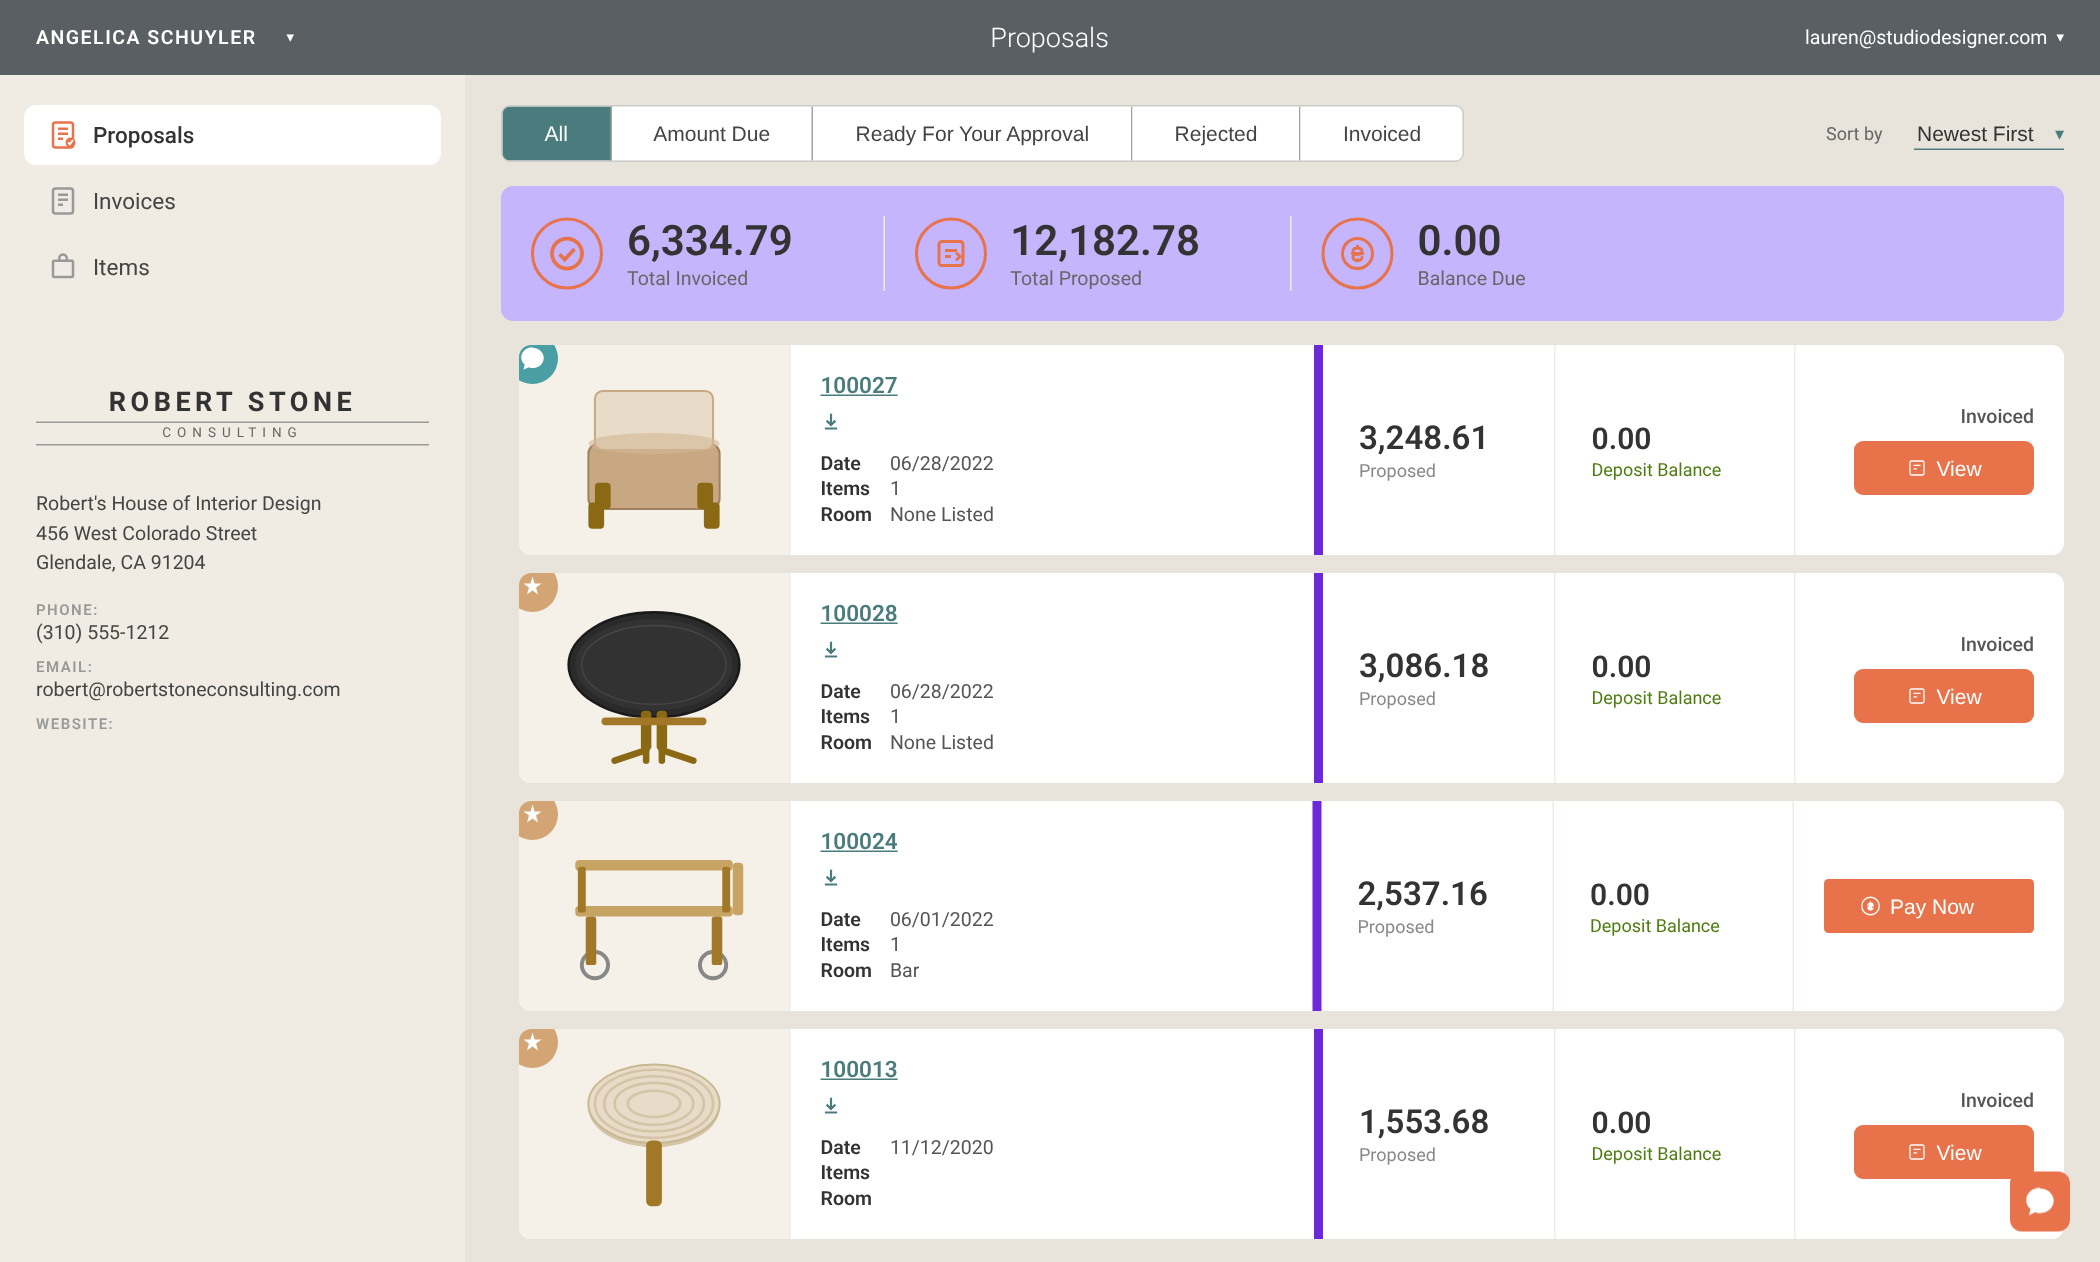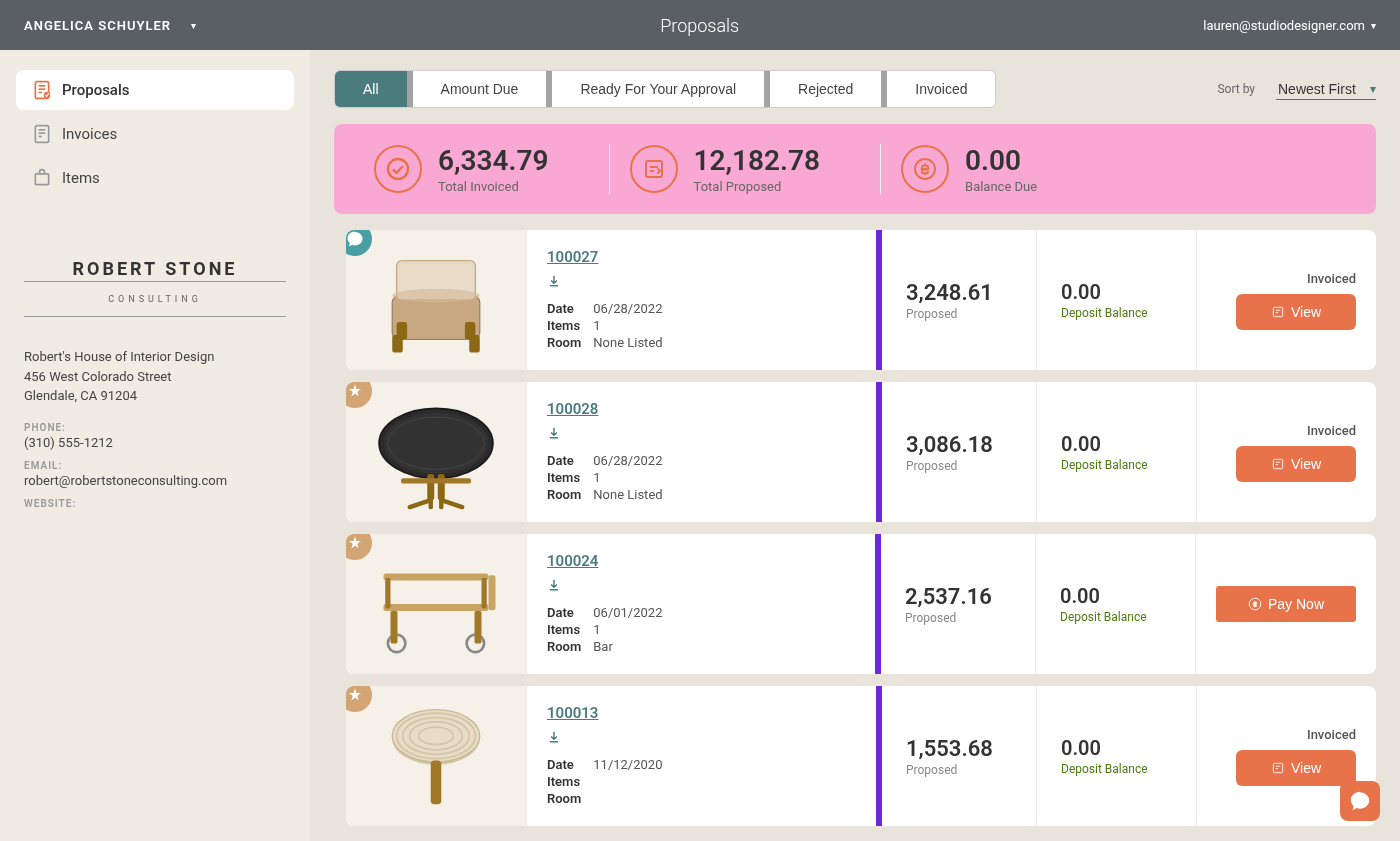--- a/index.html
+++ b/index.html
@@ -67,21 +67,21 @@
       font-weight: 700;
       letter-spacing: 3px;
       color: #333;
     }
     .company-logo-sub {
       font-size: 9px;
       letter-spacing: 4px;
       color: #666;
       border-top: 1px solid #999;
       border-bottom: 1px solid #999;
-      padding: 12px 0;
+      padding: 2px 0;
       margin-top: 2px;
     }
     .company-address { font-size: 13px; color: #444; line-height: 1.5; margin-bottom: 16px; }
     .company-label { font-size: 10px; color: #999; letter-spacing: 1px; font-weight: 600; margin-bottom: 2px; margin-top: 10px; }
     .company-value { font-size: 13px; color: #444; }
 
     
     .main-content { flex: 1; padding: 20px 24px; }
 
     
@@ -92,21 +92,21 @@
       margin-bottom: 16px;
     }
     .filter-tabs { display: flex; border-radius: 6px; overflow: hidden; border: 1px solid #ccc; }
     .filter-tab {
       padding: 10px 28px;
       font-size: 14px;
       cursor: pointer;
       background: #fff;
       color: #444;
       border: none;
-      border-right: 6px solid #a3a3a3;
+      border-right: 1px solid #a3a3a3;
       white-space: nowrap;
     }
     .filter-tab:last-child { border-right: none; }
     .filter-tab.active {
       background: #4a7c7e;
       color: #fff;
     }
     .sort-by { display: flex; align-items: center; gap: 21px; }
     .sort-label { font-size: 12px; color: #666; }
     .sort-select {
@@ -127,23 +127,23 @@
       right: 0;
       top: 50%;
       transform: translateY(-50%);
       color: #4a7c7e;
       font-size: 12px;
       pointer-events: none;
     }
 
     
     .stats-card {
-      background: #f9a8d4;
+      background: #c4b5fd;
       border-radius: 8px;
-      padding: 20px 40px;
+      padding: 20px 20px;
       display: flex;
       align-items: center;
       gap: 40px;
       margin-bottom: 16px;
     }
     .stat-item { display: flex; align-items: center; gap: 16px; padding: 0 20px; border-left: 1px solid #eee; }
     .stat-item:first-child { border-left: none; padding-left: 0; }
     .stat-icon { width: 48px; height: 48px; border-radius: 50%; border: 2px solid #e8734a; display: flex; align-items: center; justify-content: center; color: #e8734a; font-size: 20px; flex-shrink: 0; }
     .stat-value { font-size: 28px; font-weight: 600; color: #333; }
     .stat-label { font-size: 13px; color: #666; margin-top: 2px; }
@@ -227,21 +227,21 @@
       border: none;
       border-radius: 3px;
       padding: 10px 24px;
       font-size: 14px;
       cursor: pointer;
       display: flex;
       align-items: center;
       gap: 6px;
       font-weight: 500;
       width: 140px;
-      justify-content: center;
+      justify-content: flex-start;
     }
 
     
     .chat-widget {
       position: fixed;
       bottom: 20px;
       right: 20px;
       width: 40px;
       height: 40px;
       background: #e8734a;

